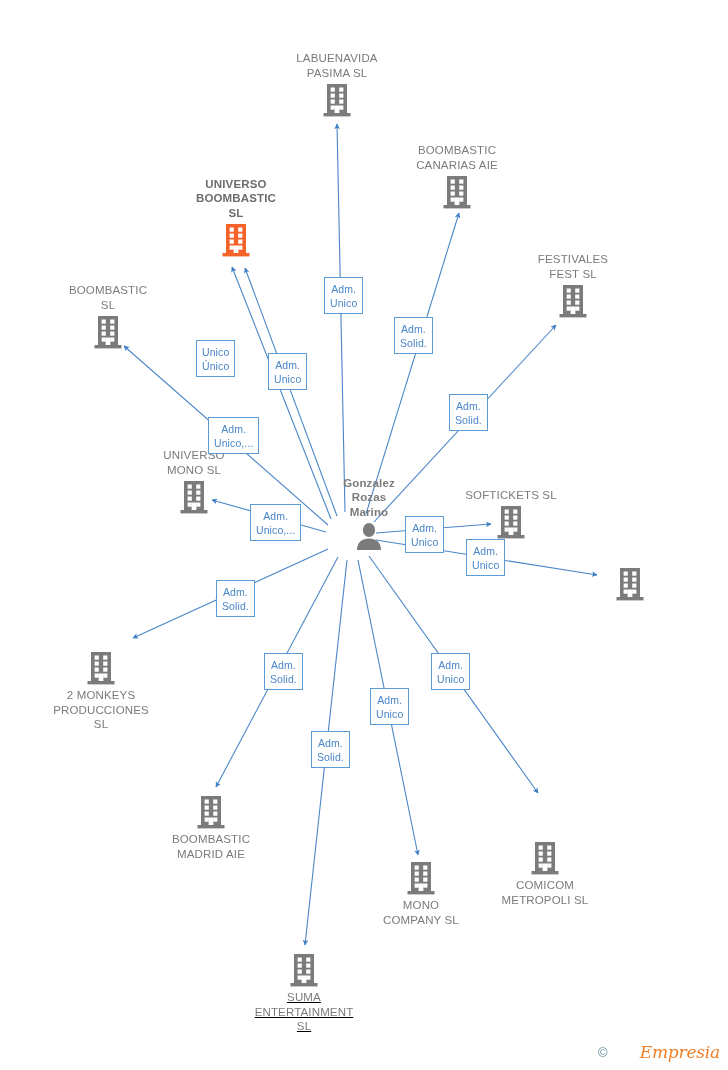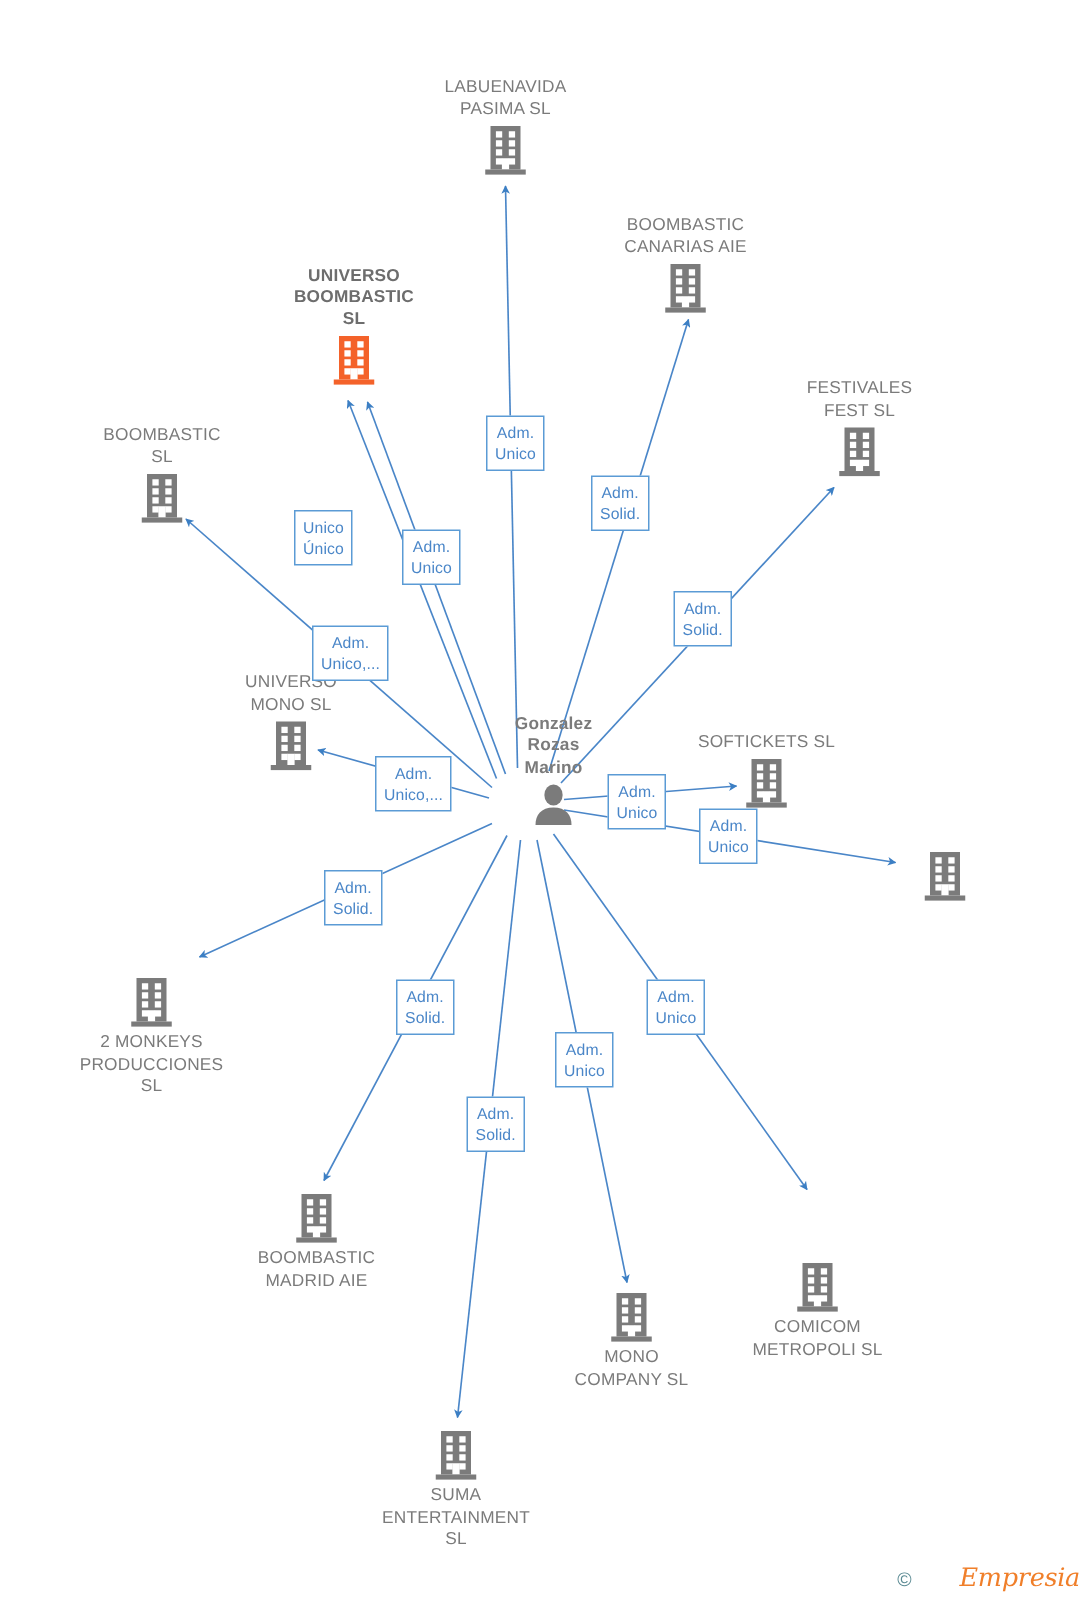--- a/index.html
+++ b/index.html
@@ -311,21 +311,21 @@
           <rect x="8.6" y="17.5" width="4.2" height="4.2" fill="#ffffff"></rect>
           <rect x="17.2" y="17.5" width="4.2" height="4.2" fill="#ffffff"></rect>
           <rect x="8.6" y="23.5" width="4.2" height="4.2" fill="#ffffff"></rect>
           <rect x="17.2" y="23.5" width="4.2" height="4.2" fill="#ffffff"></rect>
           <rect x="12.6" y="23.5" width="4.8" height="7.5" fill="#ffffff"></rect>
           <rect x="1.5" y="31" width="27" height="3.4" fill="#7b7b7b"></rect>
         </svg>
         <div class="label">MONO
 COMPANY  SL</div>
       </div>
-      <div class="node label-below" style="left: 304px; top: 952px;">
+      <div class="node label-below" style="left: 304px; top: 952px; text-decoration: underline;">
         <svg width="30" height="36" viewBox="0 0 30 36" class="glyph">
           <path d="M5 2 H25 V31 H5 Z" fill="#7b7b7b"></path>
           <rect x="8.6" y="5.5" width="4.2" height="4.2" fill="#ffffff"></rect>
           <rect x="17.2" y="5.5" width="4.2" height="4.2" fill="#ffffff"></rect>
           <rect x="8.6" y="11.5" width="4.2" height="4.2" fill="#ffffff"></rect>
           <rect x="17.2" y="11.5" width="4.2" height="4.2" fill="#ffffff"></rect>
           <rect x="8.6" y="17.5" width="4.2" height="4.2" fill="#ffffff"></rect>
           <rect x="17.2" y="17.5" width="4.2" height="4.2" fill="#ffffff"></rect>
           <rect x="8.6" y="23.5" width="4.2" height="4.2" fill="#ffffff"></rect>
           <rect x="17.2" y="23.5" width="4.2" height="4.2" fill="#ffffff"></rect>

